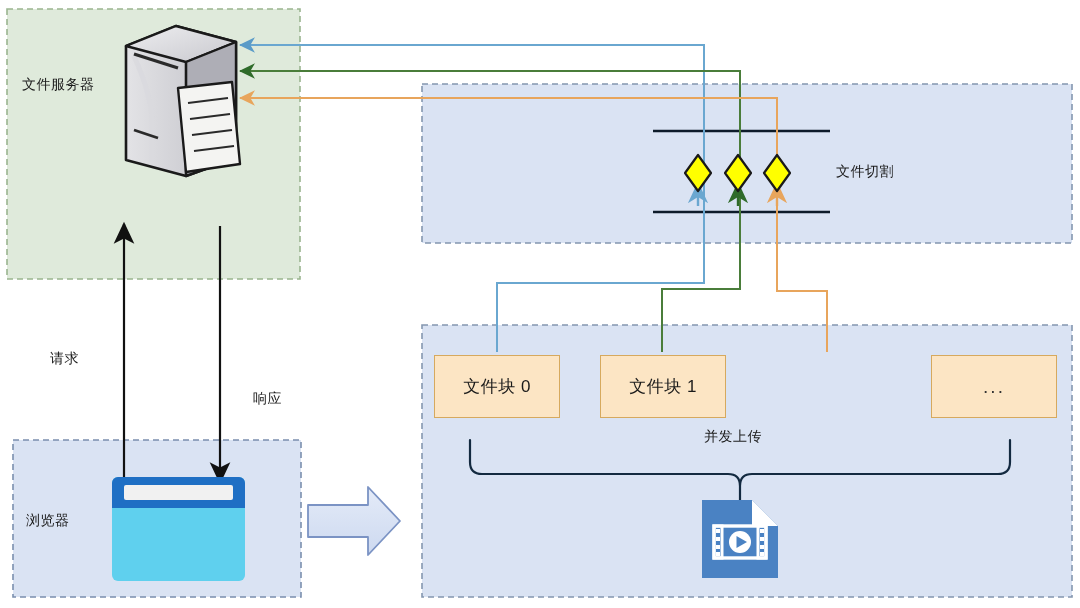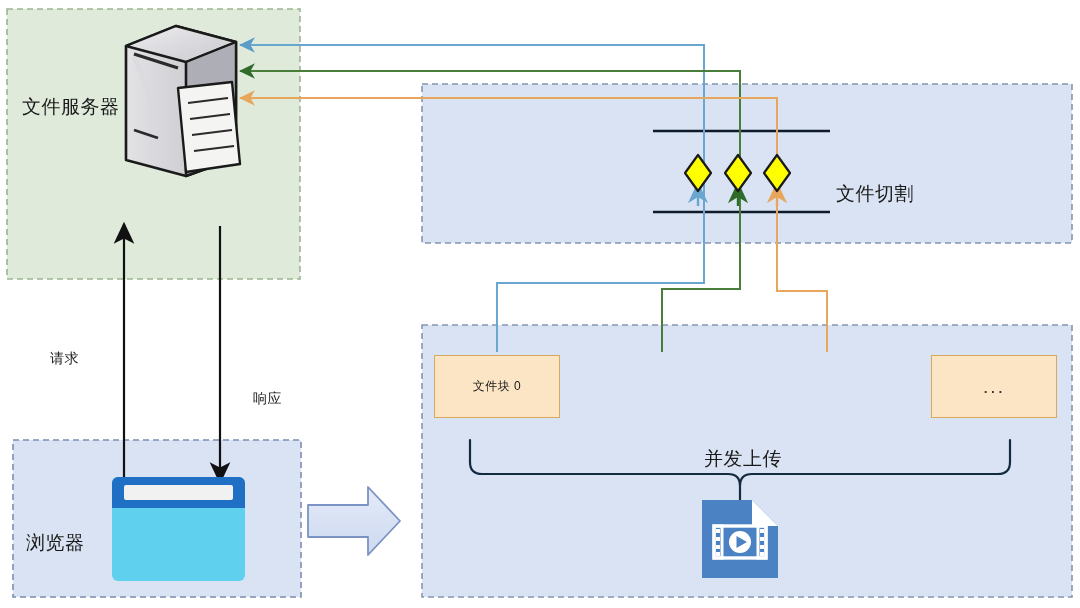--- a/index.html
+++ b/index.html
@@ -23,29 +23,29 @@
     pointer-events: none;
   }
   .lbl {
     position: absolute;
     color: #1a1a1a;
     font-size: 14px;
     line-height: 1.2;
     white-space: nowrap;
     letter-spacing: 0.5px;
   }
-  .zone-label { font-size: 19px; margin-top: 20px; }
+  .zone-label { font-size: 14px; }
   .chunk-box {
     position: absolute;
     background: #fce5c4;
     border: 1.4px solid #d6a95e;
     display: flex;
     align-items: center;
     justify-content: center;
-    font-size: 12px;
+    font-size: 17px;
     color: #1a1a1a;
     letter-spacing: 0.5px;
   }
   .chunk-box.ellipsis { font-size: 19px; color: #333; letter-spacing: 2px; }
 </style>
 </head>
 <body>
 
 <div id="stage">
 
@@ -178,17 +178,20 @@
 
   <div class="lbl zone-label" style="left:26px; top:512px;">浏览器</div>
 
   <div class="lbl" style="left:50px; top:350px;">请求</div>
 
   <div class="lbl" style="left:253px; top:350px;margin-top:40px;">响应</div>
 
   <div class="chunk-box" style="left:434px; top:355px; width:126px; height:63px;">
     <span>文件块 0</span>
   </div>
+  <div class="chunk-box" style="left:600px; top:355px; width:126px; height:63px;">
+    <span>文件块 1</span>
+  </div>
   <div class="chunk-box ellipsis" style="left:931px; top:355px; width:126px; height:63px;">
     <span>...</span>
   </div>
 
 </div>
 
 </body></html>

